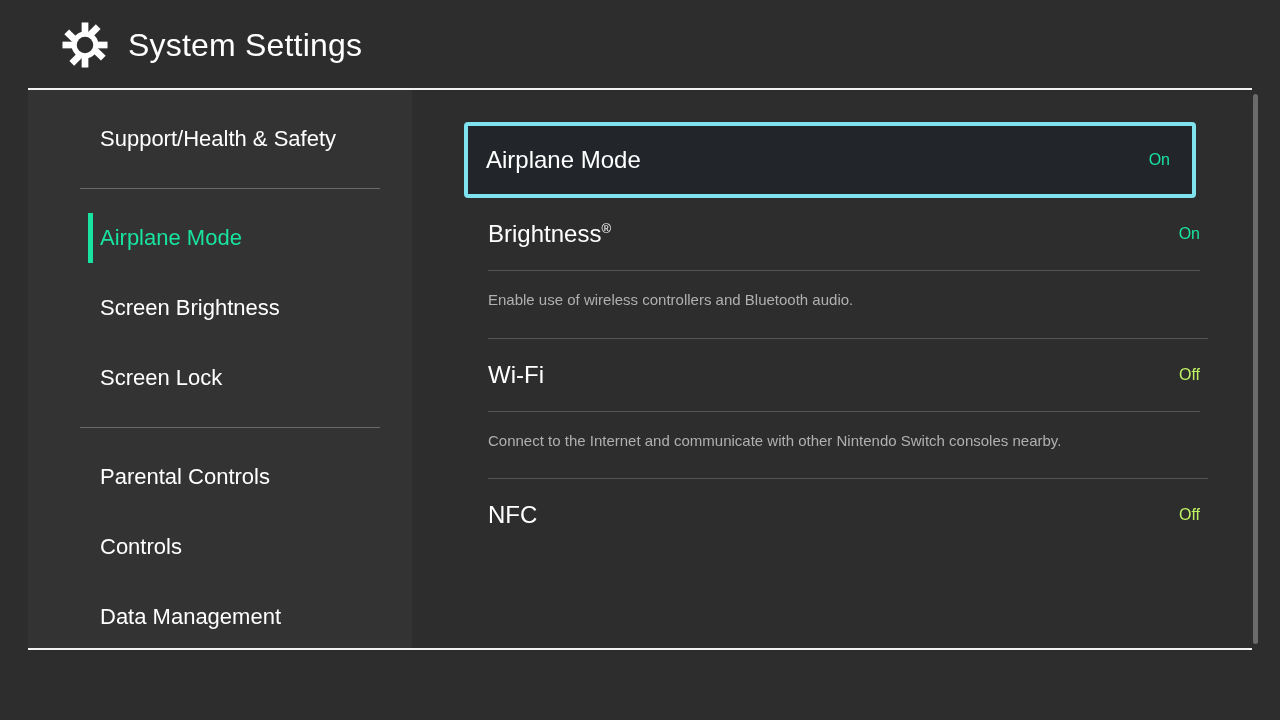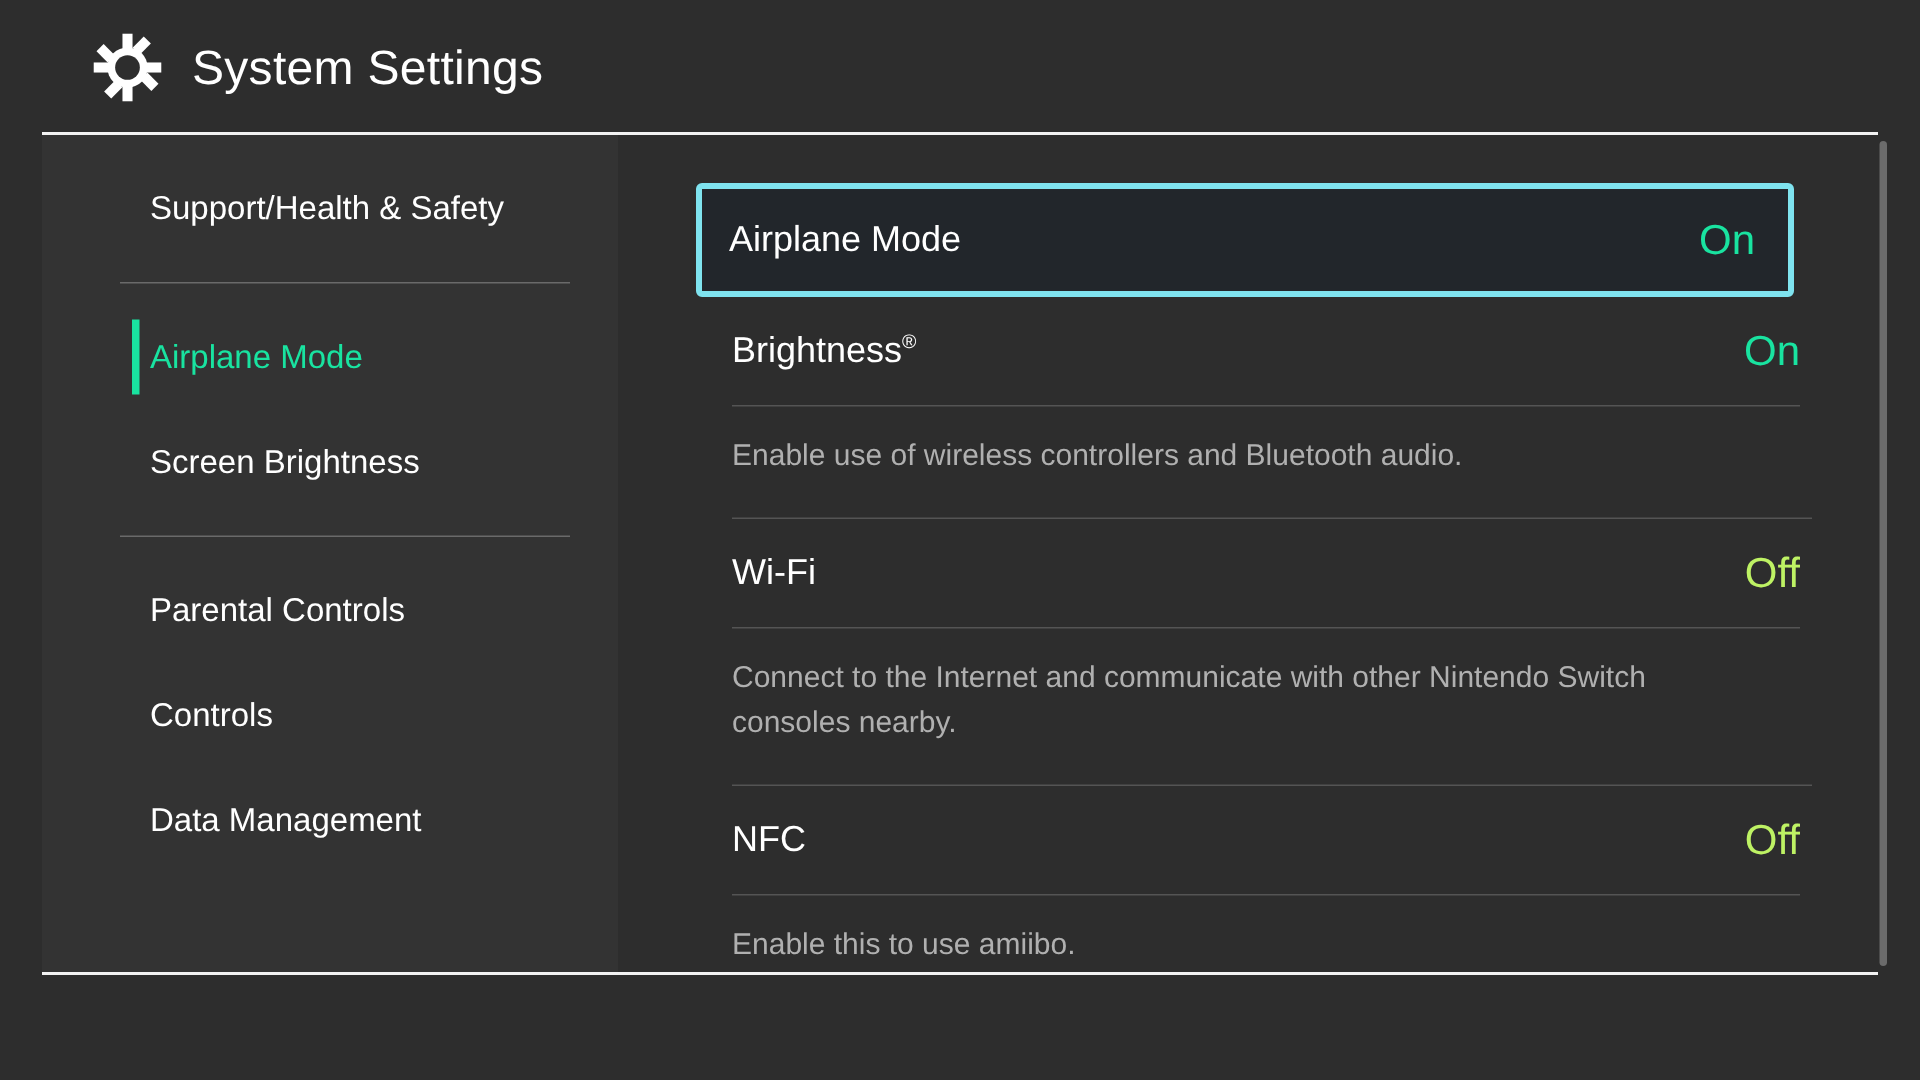--- a/index.html
+++ b/index.html
@@ -184,36 +184,36 @@
     white-space: nowrap;
   }
 
   .row-title sup {
     font-size: 13px;
     vertical-align: super;
     line-height: 0;
   }
 
   .row-value {
-    font-size: 28px;
+    font-size: 16px;
     line-height: 1;
     white-space: nowrap;
   }
 
   .row-value.on { color: #19e3a0; }
   .row-value.off { color: #bef264; }
 
   .row-desc-wrap {
     border-top: 1px solid #545454;
     margin: 0 18px 0 22px;
     padding: 18px 0 26px 0;
   }
 
   .row-desc {
-    font-size: 20px;
+    font-size: 15px;
     color: #b0b0b0;
     line-height: 1.5;
     max-width: 620px;
   }
 
   .row-sep {
     height: 1px;
     background: #545454;
     margin: 0 18px 0 22px;
   }
@@ -290,20 +290,23 @@
             <span class="label">Support/Health &amp; Safety</span>
           </div>
           <div class="nav-divider"></div>
           <div class="nav-item selected">
             <span class="accent-bar"></span>
             <span class="label">Airplane Mode</span>
           </div>
           <div class="nav-item">
             <span class="label">Screen Brightness</span>
           </div>
+          <div class="nav-item">
+            <span class="label">Screen Lock</span>
+          </div>
           <div class="nav-divider"></div>
           <div class="nav-item">
             <span class="label">Parental Controls</span>
           </div>
           <div class="nav-item">
             <span class="label">Controls</span>
           </div>
           <div class="nav-item">
             <span class="label">Data Management</span>
           </div>
@@ -337,23 +340,20 @@
             <div class="row-desc-wrap">
               <div class="row-desc">Connect to the Internet and communicate with other Nintendo Switch consoles nearby.</div>
             </div>
           </div>
           <div class="row-sep" style="margin-left: 48px; margin-right: 44px;"></div>
           <div class="setting-row">
             <div class="row-main">
               <div class="row-title"><span>NFC</span></div>
               <div class="row-value off">Off</div>
             </div>
-            <div class="row-desc-wrap">
-              <div class="row-desc">Enable this to use amiibo.</div>
-            </div>
           </div>
         </div>
     </div>
 
     <div class="main-scrollbar-track">
       <div class="main-scrollbar-thumb"></div>
     </div>
   </div>
 
   <div class="footer-rule"></div>

